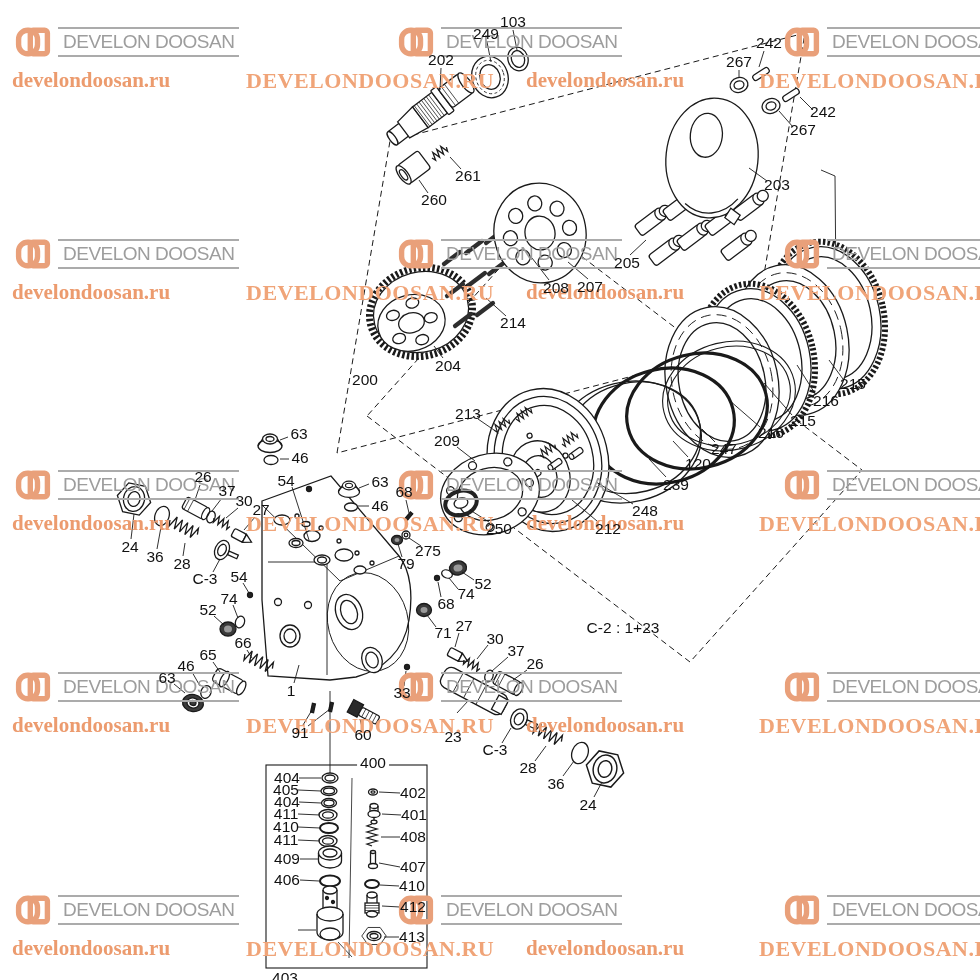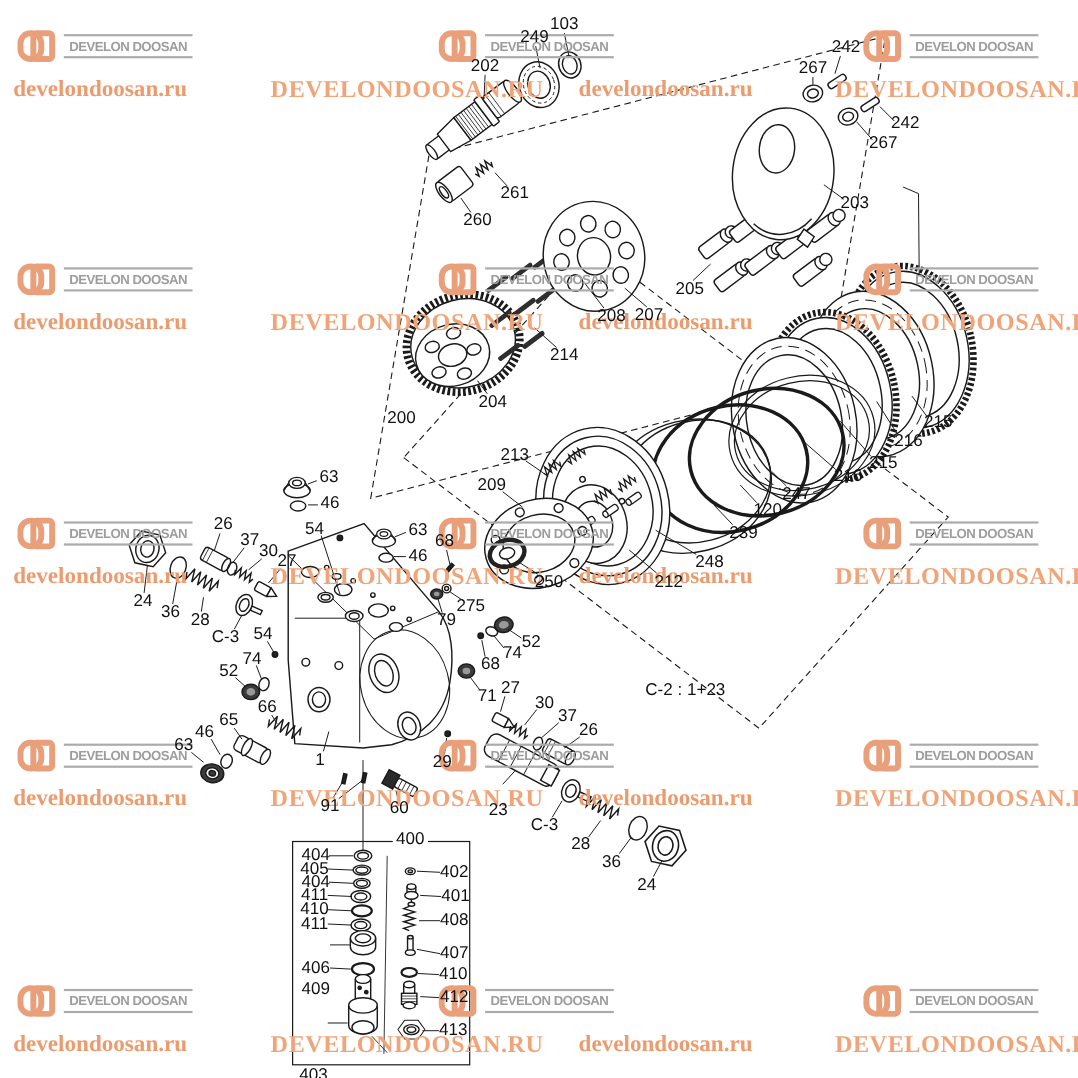--- a/index.html
+++ b/index.html
@@ -4,21 +4,21 @@
 <style>
   html,body{margin:0;padding:0;background:#fff;}
   .stage{position:relative;width:980px;height:980px;background:#fff;overflow:hidden;
          font-family:"Liberation Sans",sans-serif;}
   
   svg.diagram{position:absolute;left:0;top:0;z-index:1;}
   
   .wm{position:absolute;z-index:2;white-space:nowrap;}
   .wm-logo{display:flex;align-items:center;gap:7px;}
   .wm-logo .txt{border-top:2px solid #ababab;border-bottom:2px solid #ababab;
-      padding:2px 5px;color:#9d9d9d;font-weight:bold;font-size:12px;line-height:1.2;
+      padding:2px 5px;color:#9d9d9d;font-weight:normal;font-size:19px;line-height:1.2;
       letter-spacing:-0.5px;}
   .wm-site{position:absolute;font-family:"Liberation Serif",serif;font-weight:bold;z-index:2;}
   .wm-site.lower{font-size:21px;color:#ec9b6e;}
   .wm-site.upper{font-size:22px;color:#f0a478;letter-spacing:0.5px;}
   
   .labels{position:absolute;left:0;top:0;width:100%;height:100%;z-index:3;pointer-events:none;}
   .plabel{position:absolute;font-size:15.5px;color:#111;transform:translate(-50%,-50%);
           white-space:nowrap;line-height:1;}
   .plabel.bg{background:#fff;padding:0 3px;}
 </style>
@@ -716,40 +716,40 @@
       <div class="plabel" style="left: 406px; top: 564px;">79</div>
       <div class="plabel" style="left: 483px; top: 584px;">52</div>
       <div class="plabel" style="left: 466px; top: 594px;">74</div>
       <div class="plabel" style="left: 446px; top: 604px;">68</div>
       <div class="plabel" style="left: 443px; top: 633px;">71</div>
       <div class="plabel" style="left: 464px; top: 626px;">27</div>
       <div class="plabel" style="left: 495px; top: 639px;">30</div>
       <div class="plabel" style="left: 516px; top: 651px;">37</div>
       <div class="plabel" style="left: 535px; top: 664px;">26</div>
       <div class="plabel" style="left: 453px; top: 737px;">23</div>
-      <div class="plabel" style="left: 402px; top: 693px;">29</div>
+      <div class="plabel" style="left: 402px; top: 693px;">33</div>
       <div class="plabel" style="left: 495px; top: 750px;">C-3</div>
       <div class="plabel" style="left: 528px; top: 768px;">28</div>
       <div class="plabel" style="left: 556px; top: 784px;">36</div>
       <div class="plabel" style="left: 588px; top: 805px;">24</div>
       <div class="plabel" style="left: 243px; top: 643px;">66</div>
       <div class="plabel" style="left: 208px; top: 655px;">65</div>
       <div class="plabel" style="left: 186px; top: 666px;">46</div>
       <div class="plabel" style="left: 167px; top: 678px;">63</div>
       <div class="plabel" style="left: 291px; top: 691px;">1</div>
       <div class="plabel" style="left: 300px; top: 733px;">91</div>
       <div class="plabel" style="left: 363px; top: 735px;">60</div>
       <div class="plabel bg" style="left: 373px; top: 763px;">400</div>
       <div class="plabel" style="left: 287px; top: 778px;">404</div>
       <div class="plabel" style="left: 286px; top: 790px;">405</div>
       <div class="plabel" style="left: 287px; top: 802px;">404</div>
       <div class="plabel" style="left: 286px; top: 814px;">411</div>
       <div class="plabel" style="left: 286px; top: 827px;">410</div>
       <div class="plabel" style="left: 286px; top: 840px;">411</div>
-      <div class="plabel" style="left: 287px; top: 899px;">409</div>
+      <div class="plabel" style="left: 287px; top: 859px;">409</div>
       <div class="plabel" style="left: 287px; top: 880px;">406</div>
       <div class="plabel" style="left: 285px; top: 930px; margin-top: 48px;">403</div>
       <div class="plabel" style="left: 413px; top: 793px;">402</div>
       <div class="plabel" style="left: 414px; top: 815px;">401</div>
       <div class="plabel" style="left: 413px; top: 837px;">408</div>
       <div class="plabel" style="left: 413px; top: 867px;">407</div>
       <div class="plabel" style="left: 412px; top: 886px;">410</div>
       <div class="plabel" style="left: 413px; top: 907px;">412</div>
       <div class="plabel" style="left: 412px; top: 937px;">413</div>
     </div>

